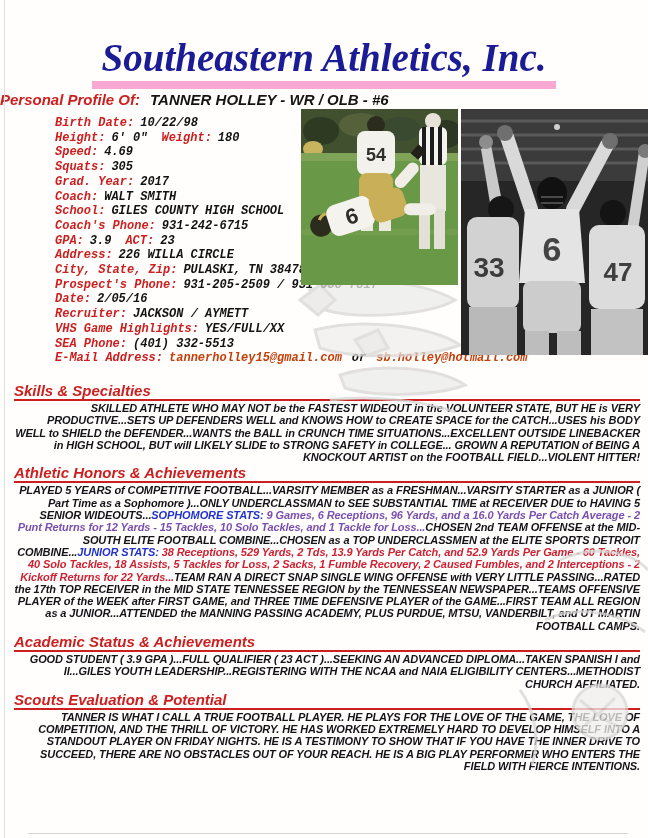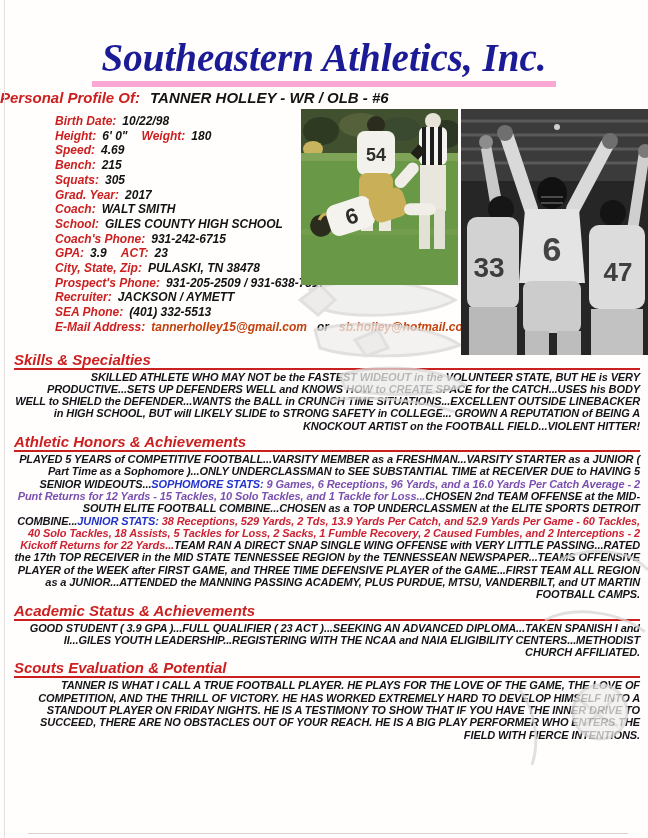--- a/index.html
+++ b/index.html
@@ -15,31 +15,31 @@
 
   .watermark{position:absolute;left:0;top:0;width:648px;height:838px;pointer-events:none;}
 
   
   .title-wrap{padding-top:36px;text-align:center;}
   .main-title{
     display:inline-block;
     font-family:"Liberation Serif",serif;
     font-size:39px;line-height:44px;
     color:#1b1b96;
-    border-bottom:6px solid #f9a8d4;
+    border-bottom:8px solid #f9a8d4;
     padding:0 10px 1px 10px;
     letter-spacing:0px;
   }
   .subtitle{text-align:left;font-size:15px;line-height:18px;margin-top:2px;}
   .subtitle .red{color:#cc1f1f;margin-right:10px;}
   .subtitle .blk{color:#141414;}
 
   
   .fields{margin:7px 0 0 55px;width:250px;font-size:12px;}
-  .field-line{line-height:14.7px;white-space:nowrap;}
+  .field-line{line-height:14.7px;white-space:nowrap;font-family:Liberation Mono, monospace;}
   .lbl{color:#cc1f1f;margin-right:6px;}
   .lbl2{color:#cc1f1f;margin:0 6px 0 14px;}
   .val{color:#121212;}
   .email{color:#c2410c;}
   .or{margin:0 10px;}
 
   
   .photo{position:absolute;display:block;}
   .photo-action{left:301px;top:109px;width:157px;height:176px;}
   .photo-celebration{left:461px;top:109px;width:187px;height:246px;}
@@ -179,30 +179,32 @@
       <rect x="128" y="116" width="56" height="84" rx="10" fill="#dcdcdc"></rect>
       <text x="157" y="172" text-anchor="middle" font-size="26" font-weight="bold" font-style="normal" fill="#3f3f3f" font-family="Liberation Sans, sans-serif">47</text>
       <rect x="130" y="200" width="52" height="46" fill="#c2c2c2"></rect>
     </g>
   </svg>
 
   <div class="fields">
     <div class="field-line"><span class="lbl">Birth Date:</span><span class="val">10/22/98</span></div>
     <div class="field-line"><span class="lbl">Height:</span><span class="val">6' 0"</span><span class="lbl2">Weight:</span><span class="val">180</span></div>
     <div class="field-line"><span class="lbl">Speed:</span><span class="val">4.69</span></div>
-    <div class="field-line"><span class="lbl">Bench:</span><span class="val">215</span></div>
     <div class="field-line"><span class="lbl">Squats:</span><span class="val">305</span></div>
     <div class="field-line"><span class="lbl">Grad. Year:</span><span class="val">2017</span></div>
     <div class="field-line"><span class="lbl">Coach:</span><span class="val">WALT SMITH</span></div>
     <div class="field-line"><span class="lbl">School:</span><span class="val">GILES COUNTY HIGH SCHOOL</span></div>
     <div class="field-line"><span class="lbl">Coach's Phone:</span><span class="val">931-242-6715</span></div>
     <div class="field-line"><span class="lbl">GPA:</span><span class="val">3.9</span><span class="lbl2">ACT:</span><span class="val">23</span></div>
+    <div class="field-line"><span class="lbl">Address:</span><span class="val">226 WILLA CIRCLE</span></div>
     <div class="field-line"><span class="lbl">City, State, Zip:</span><span class="val">PULASKI, TN  38478</span></div>
     <div class="field-line"><span class="lbl">Prospect's Phone:</span><span class="val">931-205-2509 / 931-638-7817</span></div>
+    <div class="field-line"><span class="lbl">Date:</span><span class="val">2/05/16</span></div>
     <div class="field-line"><span class="lbl">Recruiter:</span><span class="val">JACKSON / AYMETT</span></div>
+    <div class="field-line"><span class="lbl">VHS Game Highlights:</span><span class="val">YES/FULL/XX</span></div>
     <div class="field-line"><span class="lbl">SEA Phone:</span><span class="val">(401) 332-5513</span></div>
     <div class="field-line"><span class="lbl">E-Mail Address:</span><span class="email">tannerholley15@gmail.com</span><span class="val or">or</span><span class="email">sb.holley@hotmail.com</span></div>
   </div>
 
   <div class="sections">
 
     <div class="sec-h">Skills &amp; Specialties</div>
     <p class="sec-p">SKILLED ATHLETE WHO MAY NOT be the FASTEST WIDEOUT in the VOLUNTEER STATE, BUT HE is VERY PRODUCTIVE...SETS UP DEFENDERS WELL and KNOWS HOW to CREATE SPACE for the CATCH...USES his BODY WELL to SHIELD the DEFENDER...WANTS the BALL in CRUNCH TIME SITUATIONS...EXCELLENT OUTSIDE LINEBACKER in HIGH SCHOOL, BUT will LIKELY SLIDE to STRONG SAFETY in COLLEGE... GROWN A REPUTATION of BEING A KNOCKOUT ARTIST on the FOOTBALL FIELD...VIOLENT HITTER!</p>
 
     <div class="sec-h">Athletic Honors &amp; Achievements</div>

